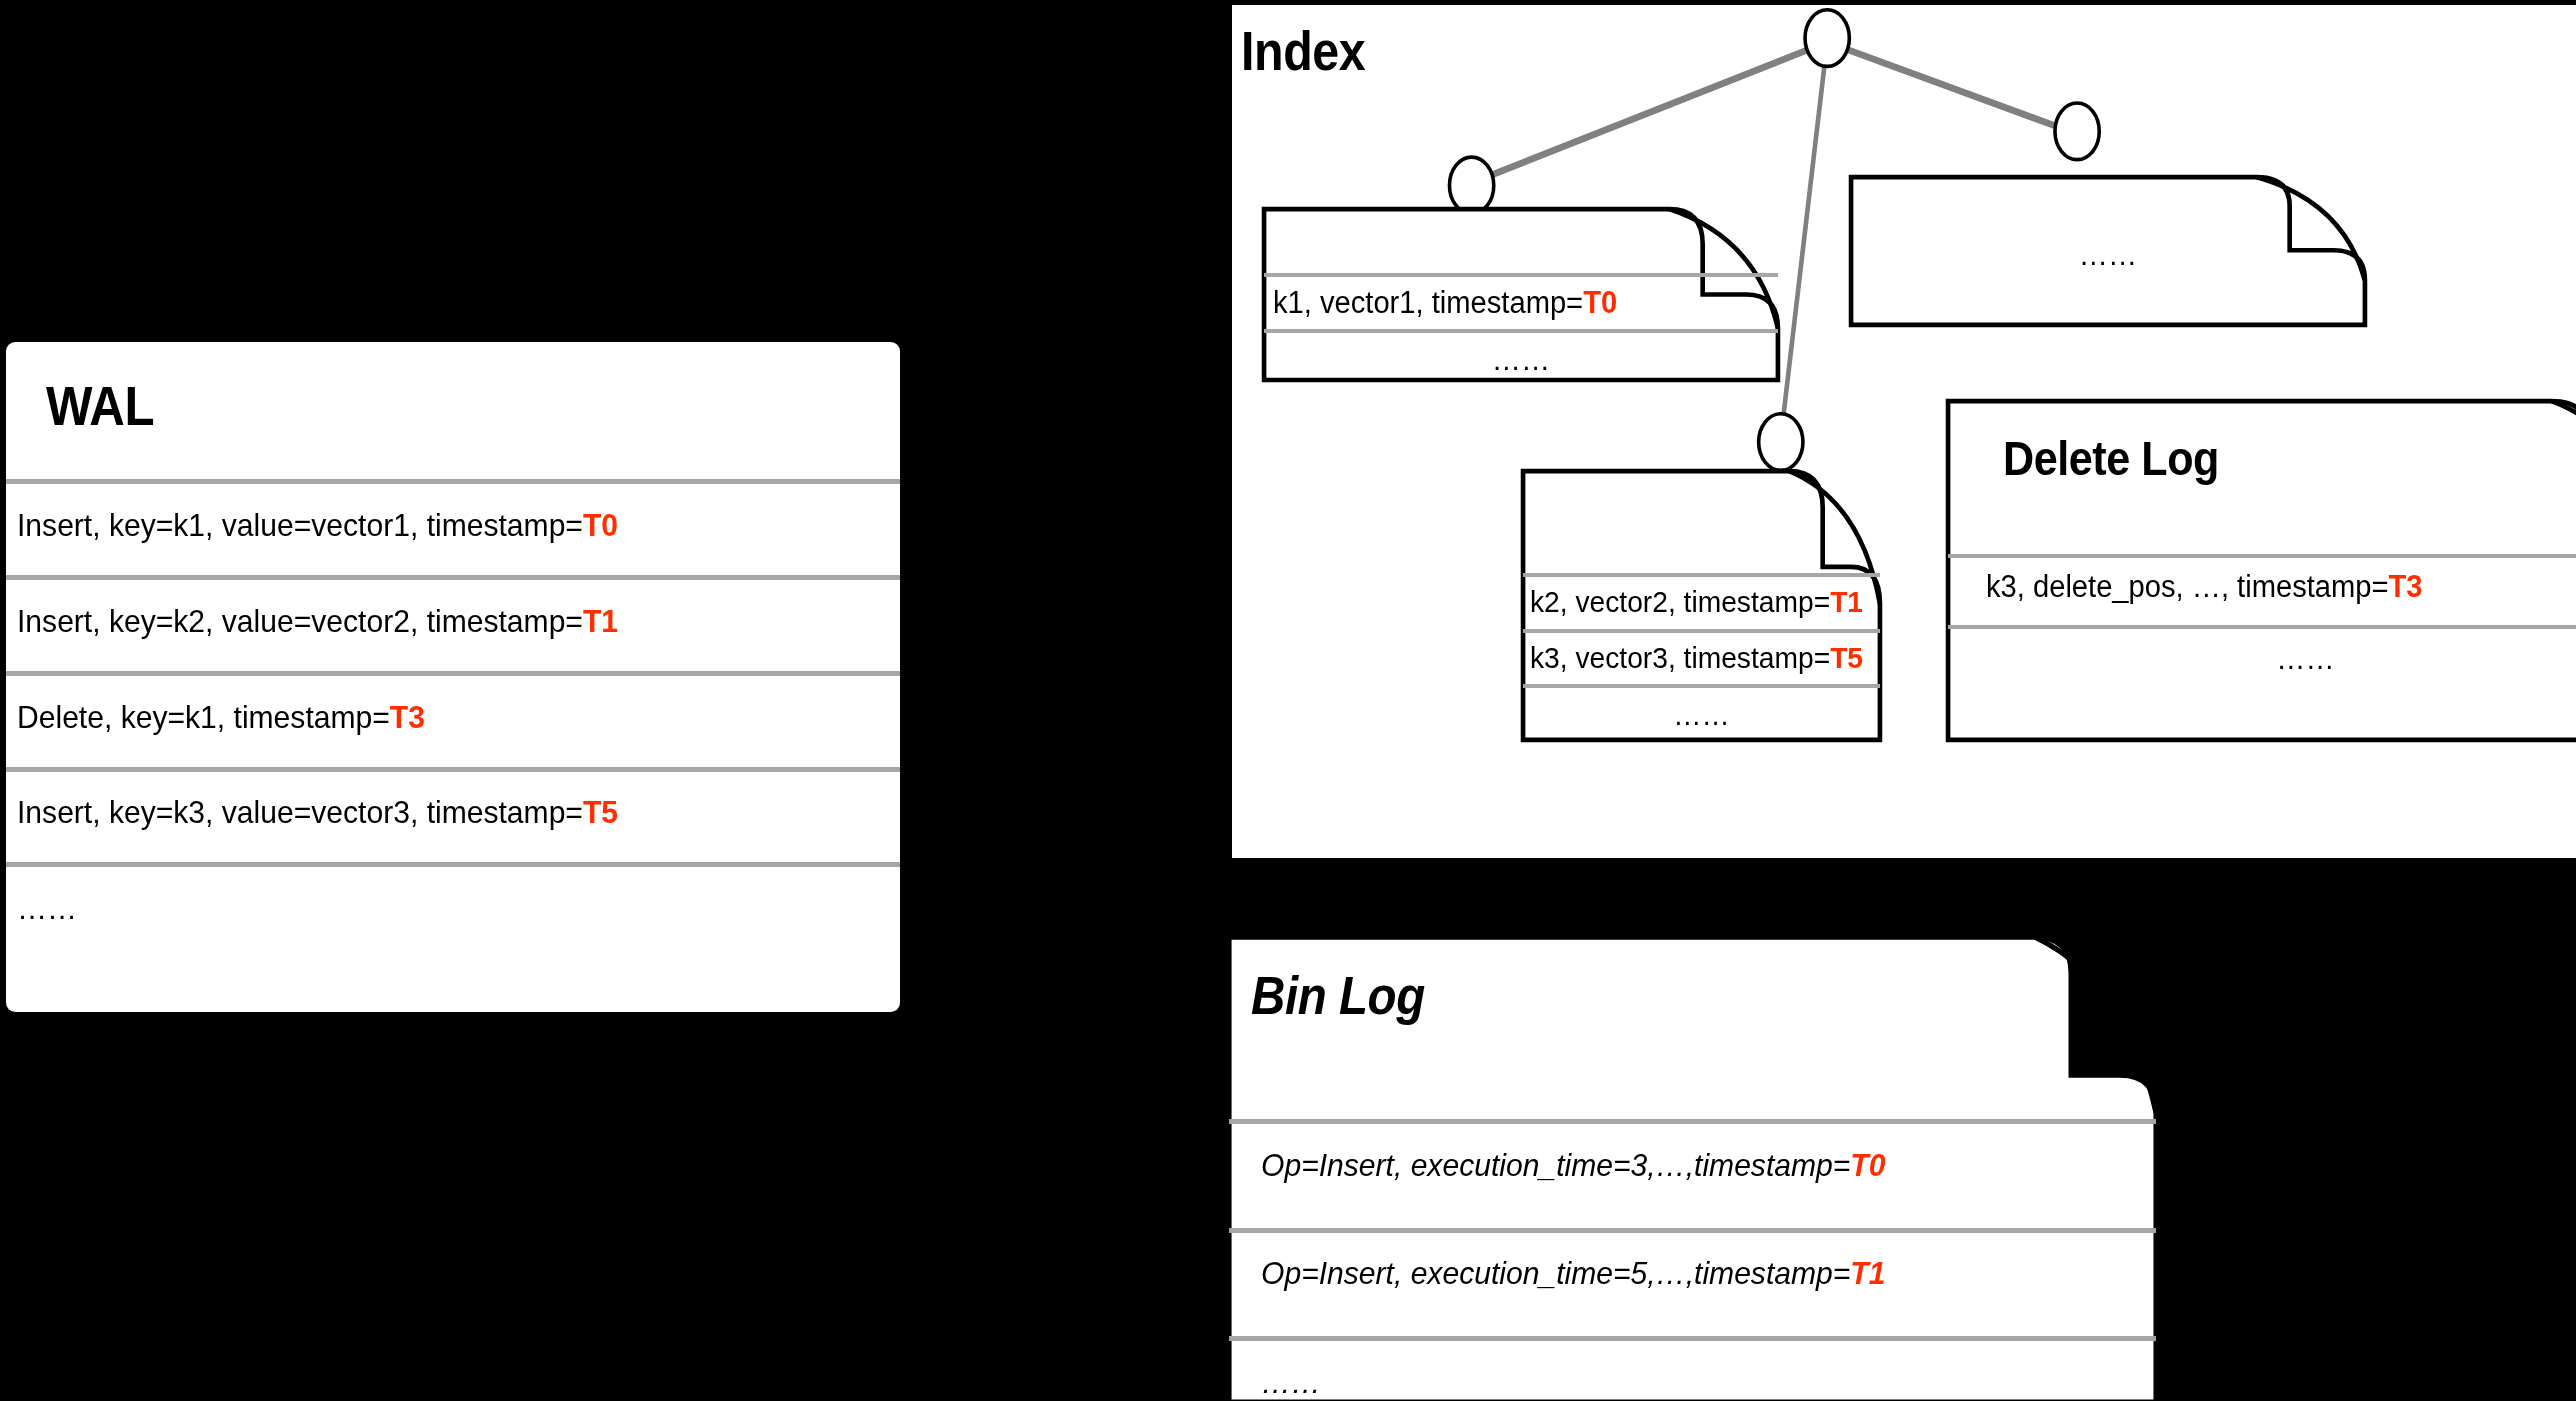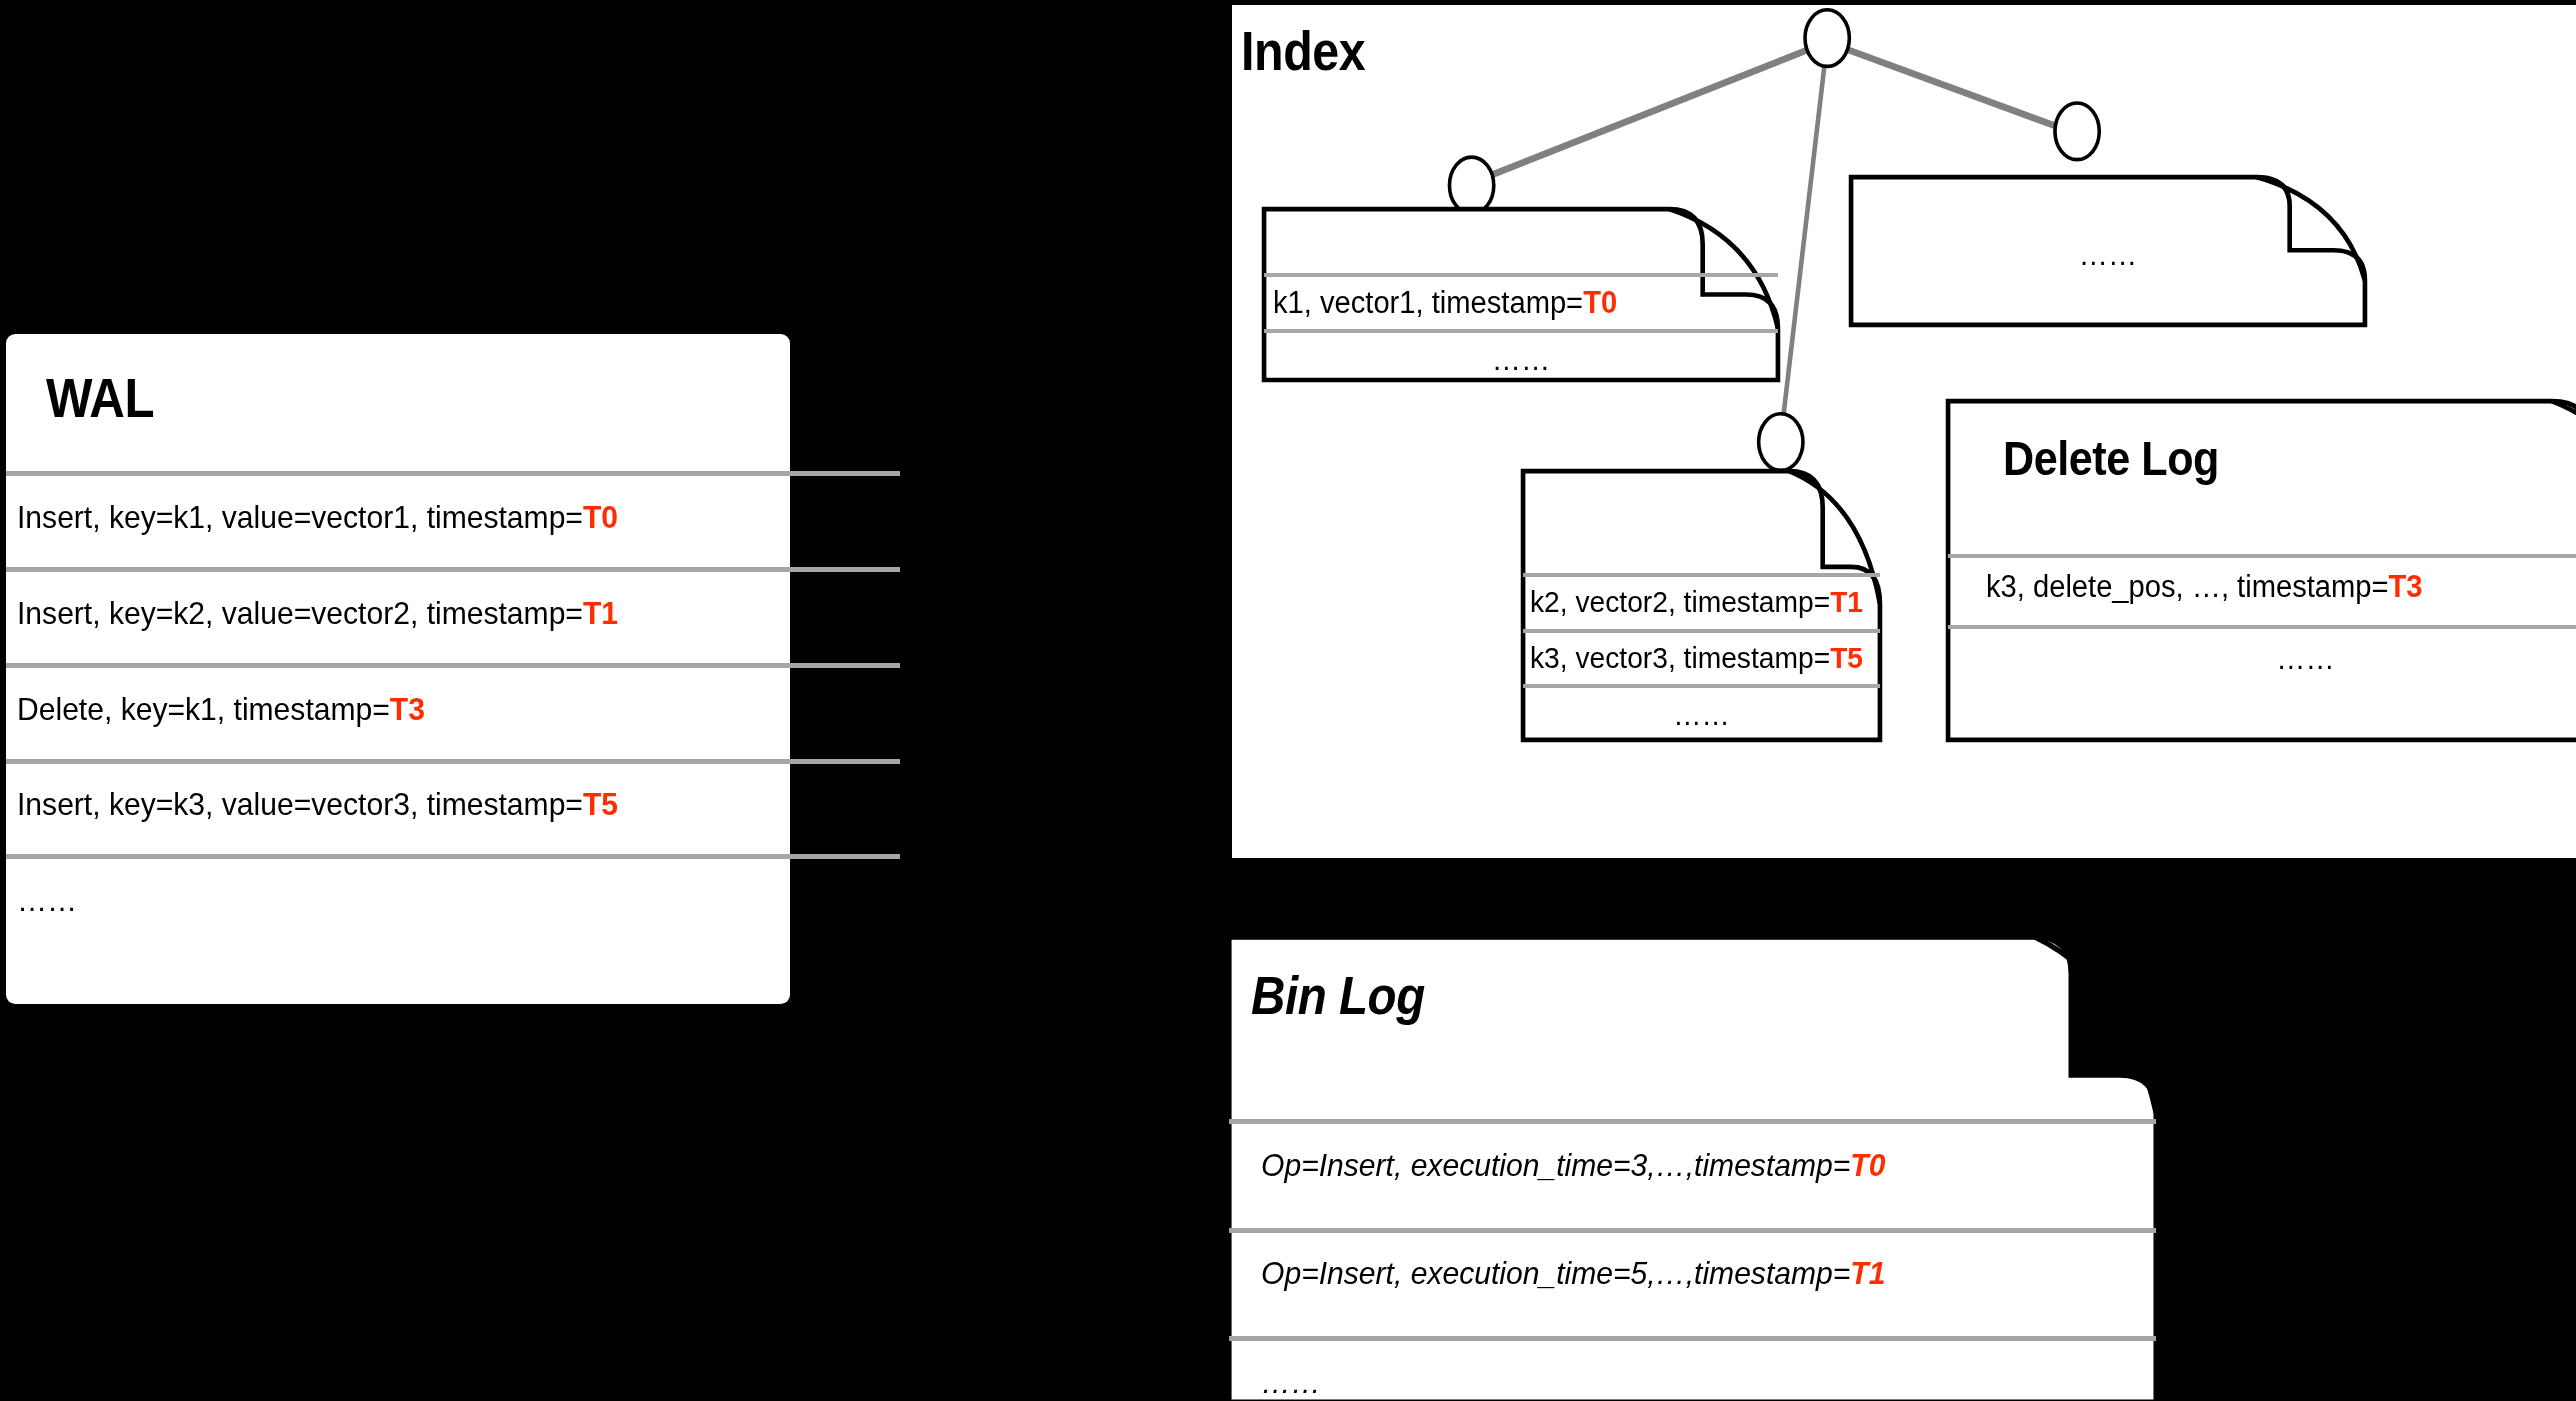--- a/index.html
+++ b/index.html
@@ -81,21 +81,21 @@
     left: 0; top: 0;
     overflow: visible;
     pointer-events: none;
   }
 </style>
 </head>
 <body>
 
 <div id="stage">
 
-  <div class="panel panel-rounded" style="left:6.2px; top:334px; width:784px; height:670px;">
+  <div class="panel panel-rounded" style="left:6.2px; top:342px; width:894px; height:670px;">
     <div class="panel-title" style="left:40px; top:31px; font-size:56px;">WAL</div>
 
     <div class="sep" style="left:0px; top:137px; width:894px;"></div>
     <div class="sep" style="left:0px; top:233px; width:894px;"></div>
     <div class="sep" style="left:0px; top:329px; width:894px;"></div>
     <div class="sep" style="left:0px; top:425px; width:894px;"></div>
     <div class="sep" style="left:0px; top:520px; width:894px;"></div>
 
     <div class="row-text" style="left:11.3px; top:165px; font-size:32px;">
       <span>Insert, key=k1, value=vector1, timestamp=</span><span class="ts">T0</span>

